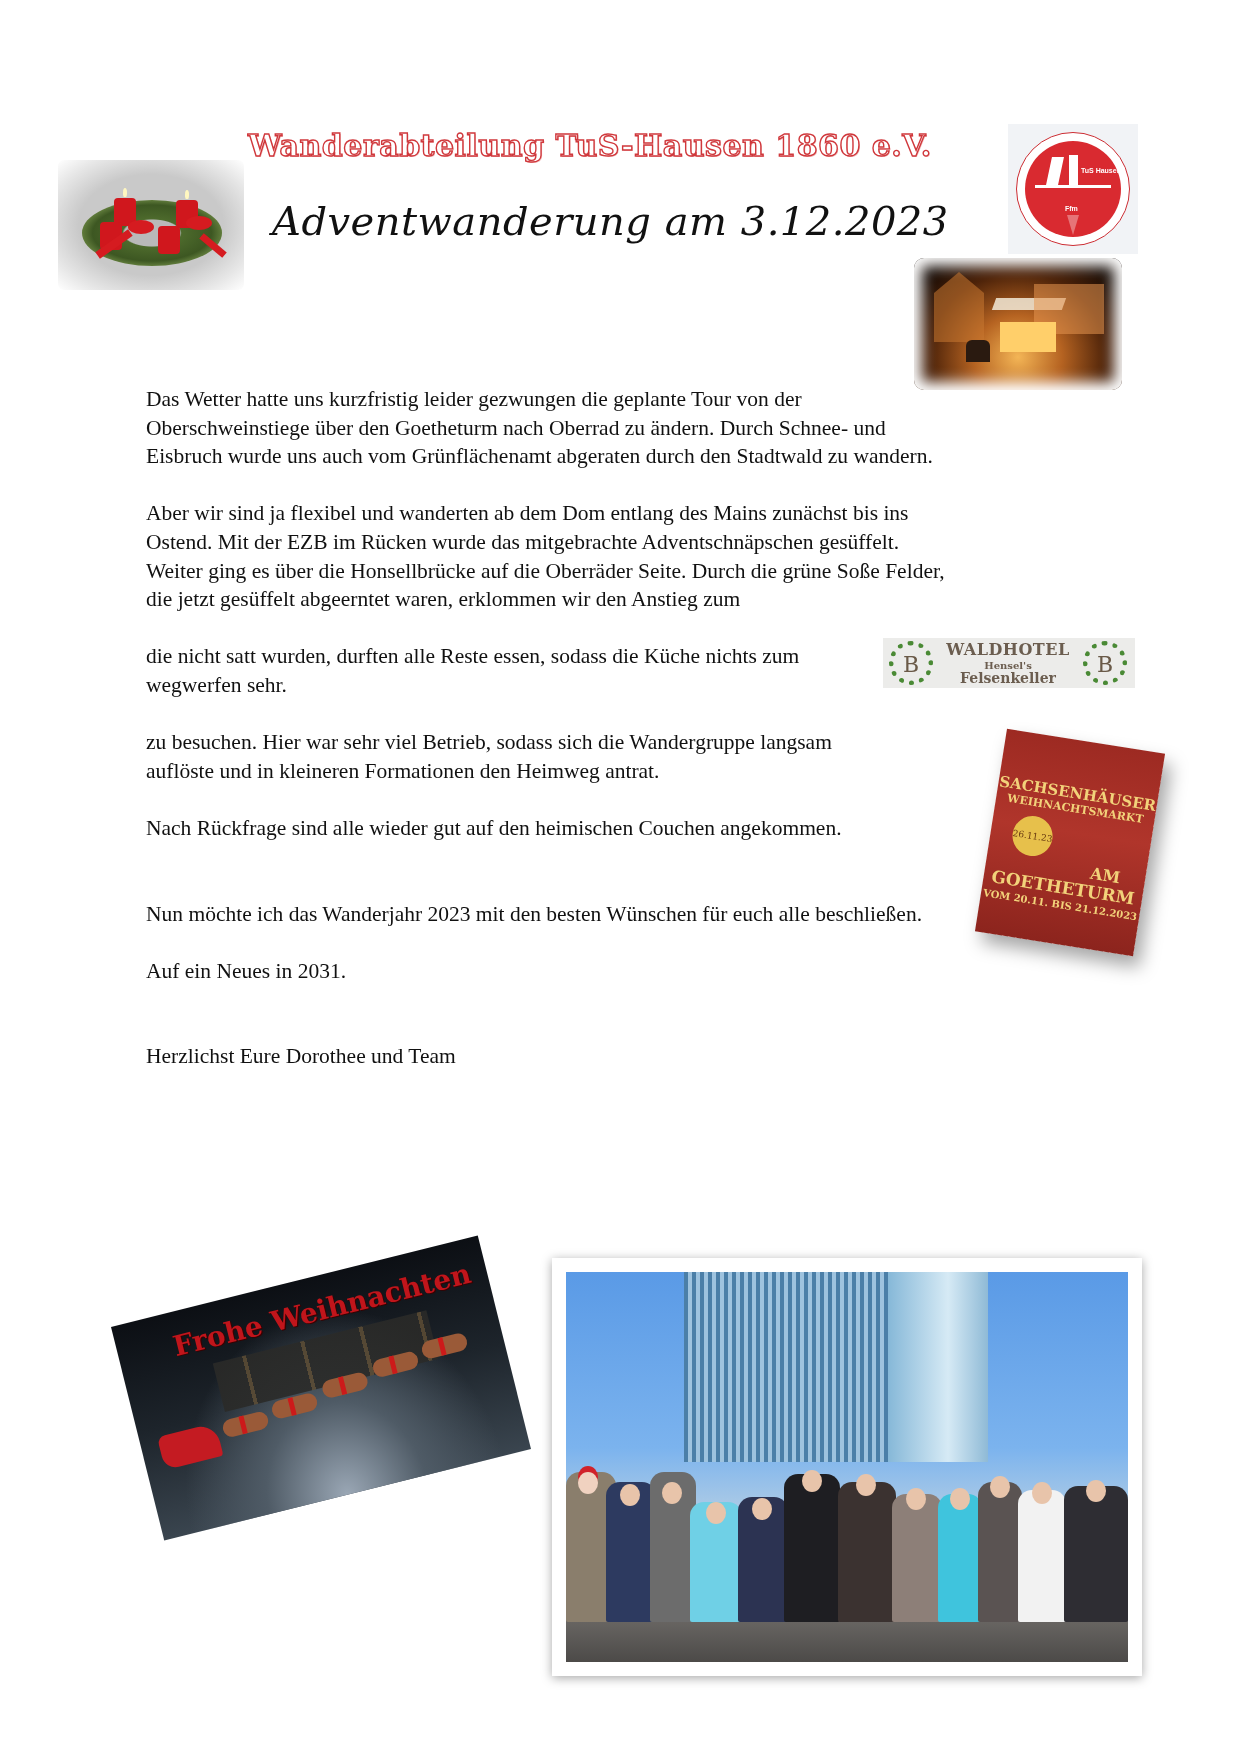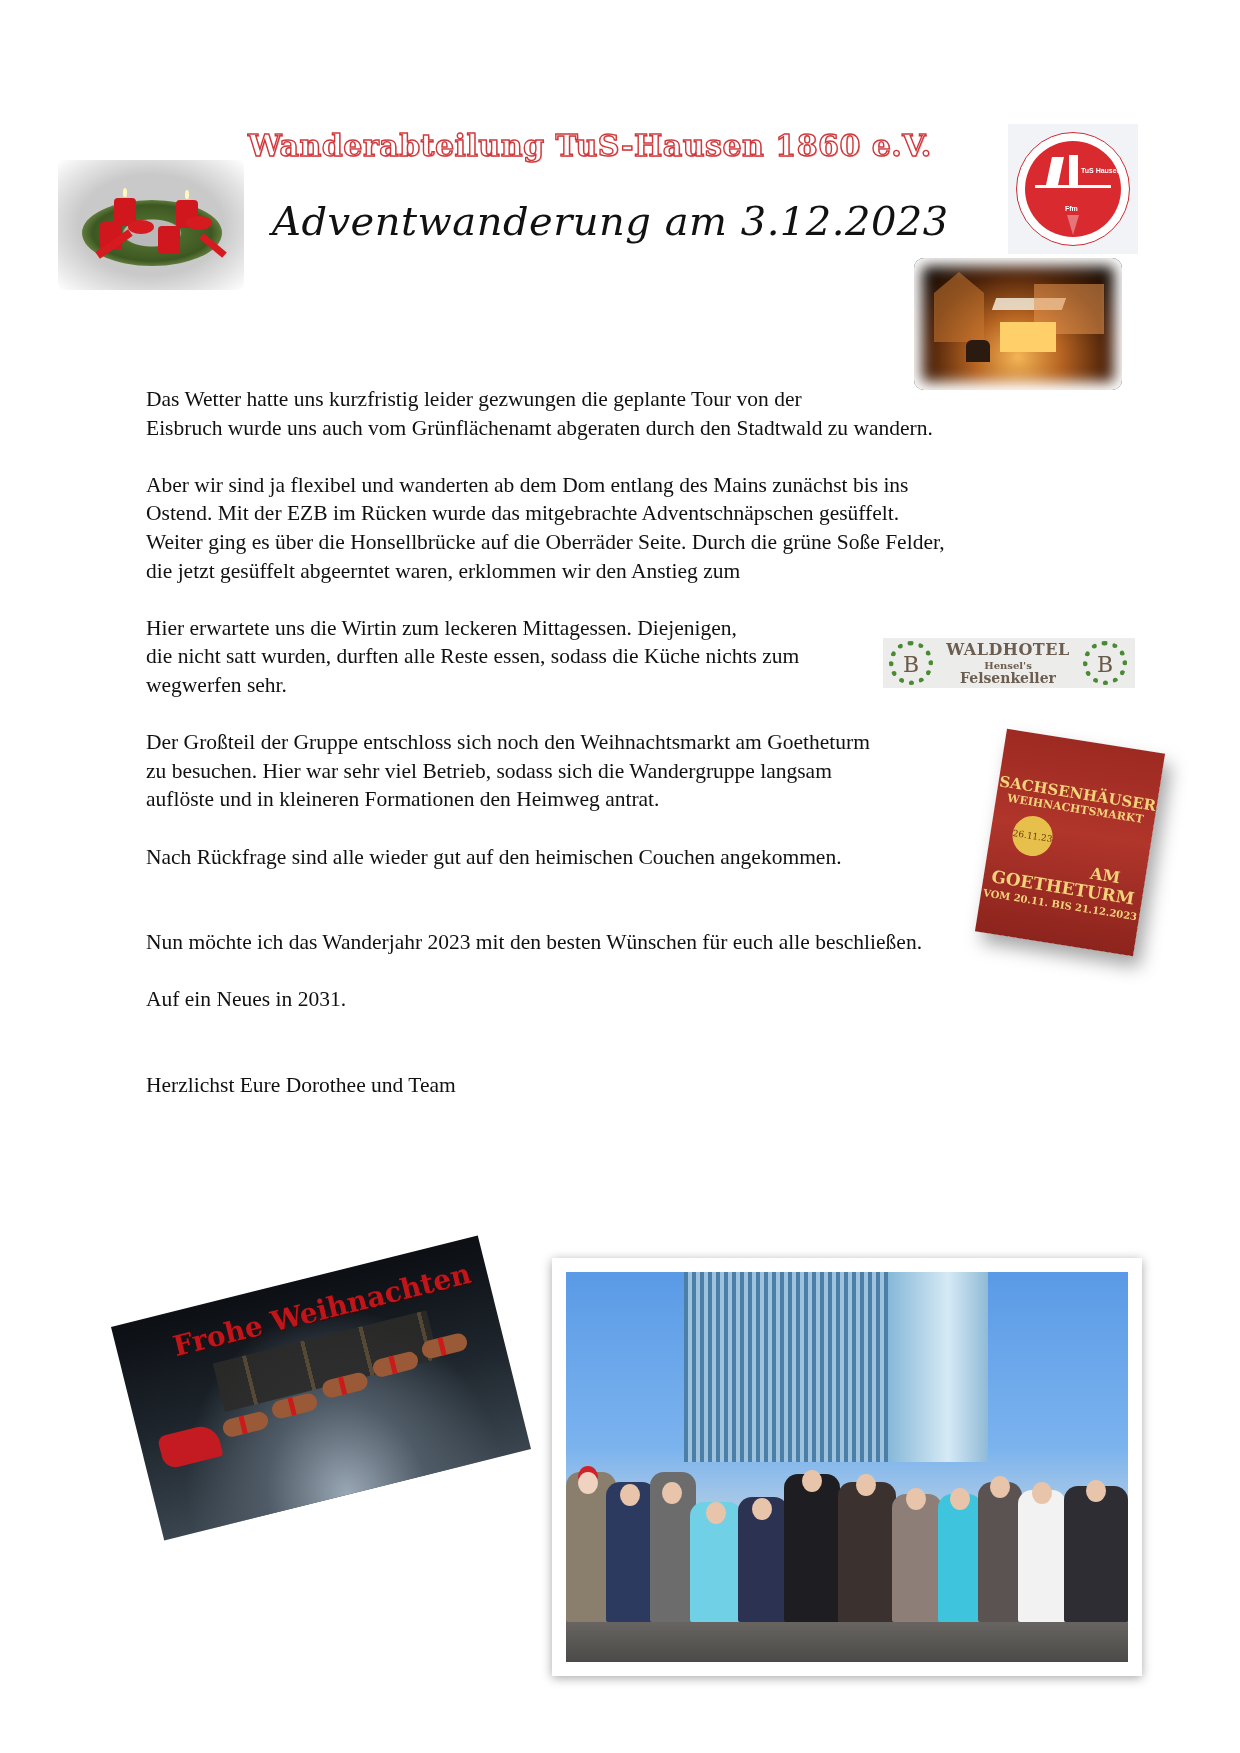--- a/index.html
+++ b/index.html
@@ -111,35 +111,34 @@
   <div class="abs" style="left:20px;top:14px;width:50px;height:70px;background:rgba(200,120,50,0.55);clip-path:polygon(50% 0,100% 30%,100% 100%,0 100%,0 30%);"></div>
   <div class="abs market-roof" style="left:80px;top:40px;width:70px;height:12px;transform:skewX(-20deg);"></div>
   <div class="abs" style="left:120px;top:26px;width:70px;height:50px;background:rgba(230,150,80,0.55);"></div>
   <div class="abs market-stall" style="left:86px;top:64px;width:56px;height:30px;"></div>
   <div class="abs" style="left:52px;top:82px;width:24px;height:22px;background:#2a1a10;border-radius:6px 6px 0 0;"></div>
 </div>
 
 <div class="abs body-text">
   <p>
     <span class="line">Das Wetter hatte uns  kurzfristig leider gezwungen die geplante Tour von der</span>
+    <span class="line">Oberschweinstiege über den Goetheturm nach Oberrad zu ändern. Durch Schnee- und</span>
     <span class="line">Eisbruch wurde uns auch vom Grünflächenamt abgeraten durch den Stadtwald zu wandern.</span>
   </p>
   <p>
     <span class="line">Aber wir sind ja flexibel und wanderten ab dem Dom entlang des Mains zunächst bis ins</span>
     <span class="line">Ostend. Mit der EZB im Rücken wurde das mitgebrachte Adventschnäpschen gesüffelt.</span>
     <span class="line">Weiter ging es über die Honsellbrücke auf die Oberräder Seite. Durch die grüne Soße Felder,</span>
     <span class="line">die jetzt gesüffelt abgeerntet waren, erklommen wir den Anstieg zum</span>
   </p>
   <p>
-    <span class="line">Hier erwartete uns die Wirtin zum leckeren Mittagessen. Diejenigen,</span>
     <span class="line">die nicht satt wurden, durften alle Reste essen, sodass die Küche nichts zum</span>
     <span class="line">wegwerfen sehr.</span>
   </p>
   <p>
-    <span class="line">Der Großteil der Gruppe entschloss sich noch den Weihnachtsmarkt am Goetheturm</span>
     <span class="line">zu besuchen. Hier war sehr viel Betrieb, sodass sich die Wandergruppe langsam</span>
     <span class="line">auflöste und in kleineren Formationen den Heimweg antrat.</span>
   </p>
   <p style="margin-bottom:57px;">
     <span class="line">Nach Rückfrage sind alle wieder gut auf den heimischen Couchen angekommen.</span>
   </p>
   <p>Nun möchte ich das Wanderjahr 2023 mit den besten Wünschen für euch alle beschließen.</p>
   <p style="margin-bottom:57px;">Auf ein Neues in 2031.</p>
   <p>Herzlichst Eure Dorothee und Team</p>
 </div>

